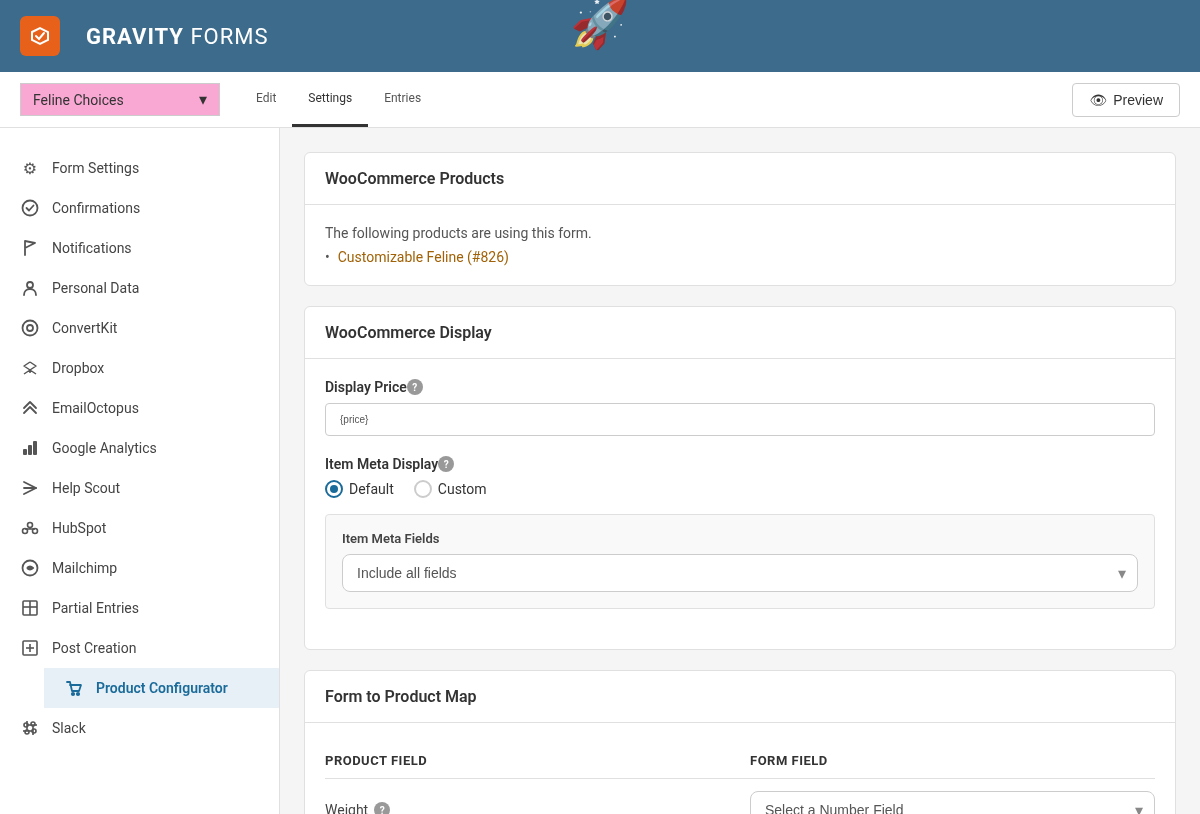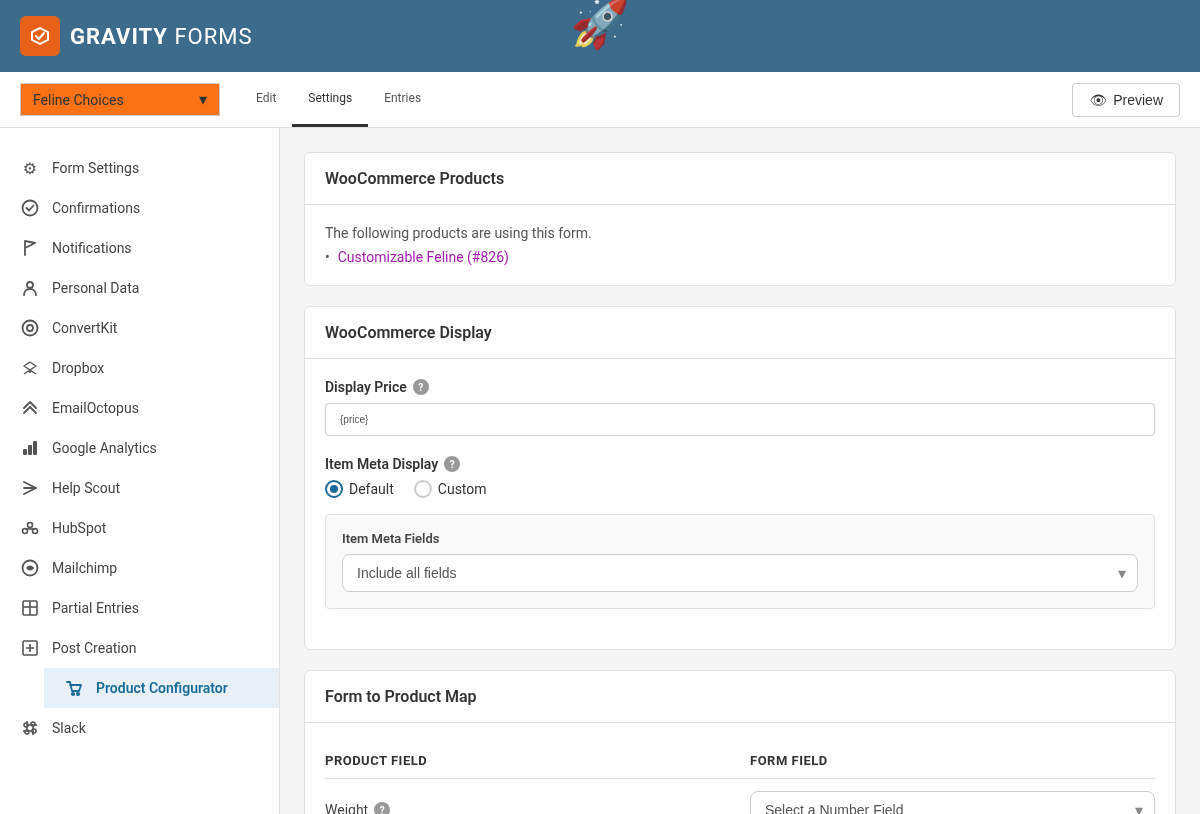--- a/index.html
+++ b/index.html
@@ -11,21 +11,21 @@
       height: 72px;
       display: flex;
       align-items: center;
       padding: 0 20px;
       position: relative;
       overflow: hidden;
     }
     .header-logo {
       display: flex;
       align-items: center;
-      gap: 10px;
+      gap: 26px;
     }
     .logo-icon {
       width: 40px;
       height: 40px;
       background: #e8611a;
       border-radius: 6px;
       display: flex;
       align-items: center;
       justify-content: center;
       color: white;
@@ -62,21 +62,21 @@
     }
     .form-selector {
       display: flex;
       align-items: center;
       border: 1px solid #ccc;
       border-radius: 0;
       padding: 6px 12px;
       gap: 8px;
       cursor: pointer;
       min-width: 200px;
-      background: #f97316;
+      background: #f9a8d4;
     }
     .form-selector-text {
       flex: 1;
       font-size: 14px;
       color: #333;
     }
     .nav-tabs {
       display: flex;
       align-items: center;
       margin-left: 20px;
@@ -178,42 +178,41 @@
     .section-body {
       padding: 20px;
     }
 
     .info-text {
       font-size: 14px;
       color: #555;
       margin-bottom: 8px;
     }
     .link-text {
-      color: #a21caf;
+      color: #a16207;
       text-decoration: none;
       font-size: 14px;
     }
     .bullet-item {
       display: flex;
       align-items: center;
       gap: 8px;
       font-size: 14px;
     }
     .bullet-item::before {
       content: '•';
       color: #555;
     }
 
     .form-group {
       margin-bottom: 20px;
     }
     .form-label {
       display: flex;
       align-items: center;
-      gap: 6px;
       font-size: 14px;
       font-weight: 600;
       color: #333;
       margin-bottom: 8px;
     }
     .help-icon {
       display: inline-flex;
       align-items: center;
       justify-content: center;
       width: 16px;

